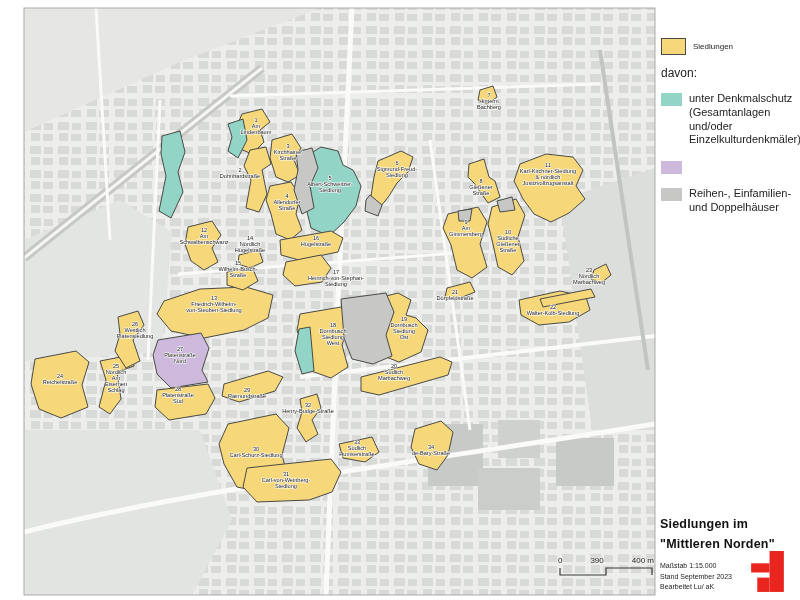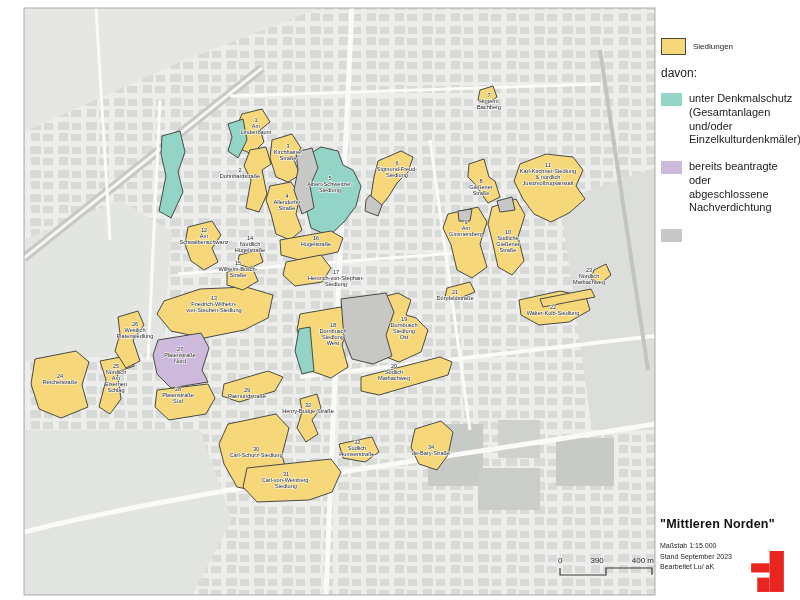--- a/index.html
+++ b/index.html
@@ -185,28 +185,29 @@
       <span class="swatch-main" style="background: rgb(246, 216, 122);"></span>
       <span class="legend-label">Siedlungen</span>
     </div>
     <div class="davon">davon:</div>
     <div class="legend-row top-align legend-item">
       <span class="swatch" style="background: rgb(146, 212, 197);"></span>
       <span class="legend-sub">unter Denkmalschutz (Gesamtanlagen und/oder Einzelkulturdenkmäler)</span>
     </div>
     <div class="legend-row top-align legend-item">
       <span class="swatch" style="background: rgb(205, 185, 220);"></span>
-      <span class="legend-sub">bereits beantragte oder abgeschlossene Nachverdichtung</span>
     </div>
     <div class="legend-row top-align legend-item">
       <span class="swatch" style="background: rgb(199, 199, 197);"></span>
+      <span class="legend-sub">Reihen-, Einfamilien- und Doppelhäuser</span>
     </div>
   </div>
 
   <div class="titleblock">
+    <div class="title-line">Siedlungen im</div>
     <div class="title-line">"Mittleren Norden"</div>
     <div class="meta-block">
       <div class="meta">Maßstab 1:15.000</div>
       <div class="meta">Stand September 2023</div>
       <div class="meta">Bearbeitet  Lu/ aK</div>
     </div>
   </div>
 
   <div class="logo">
     <svg viewBox="0 0 44 42" width="45" height="43">

